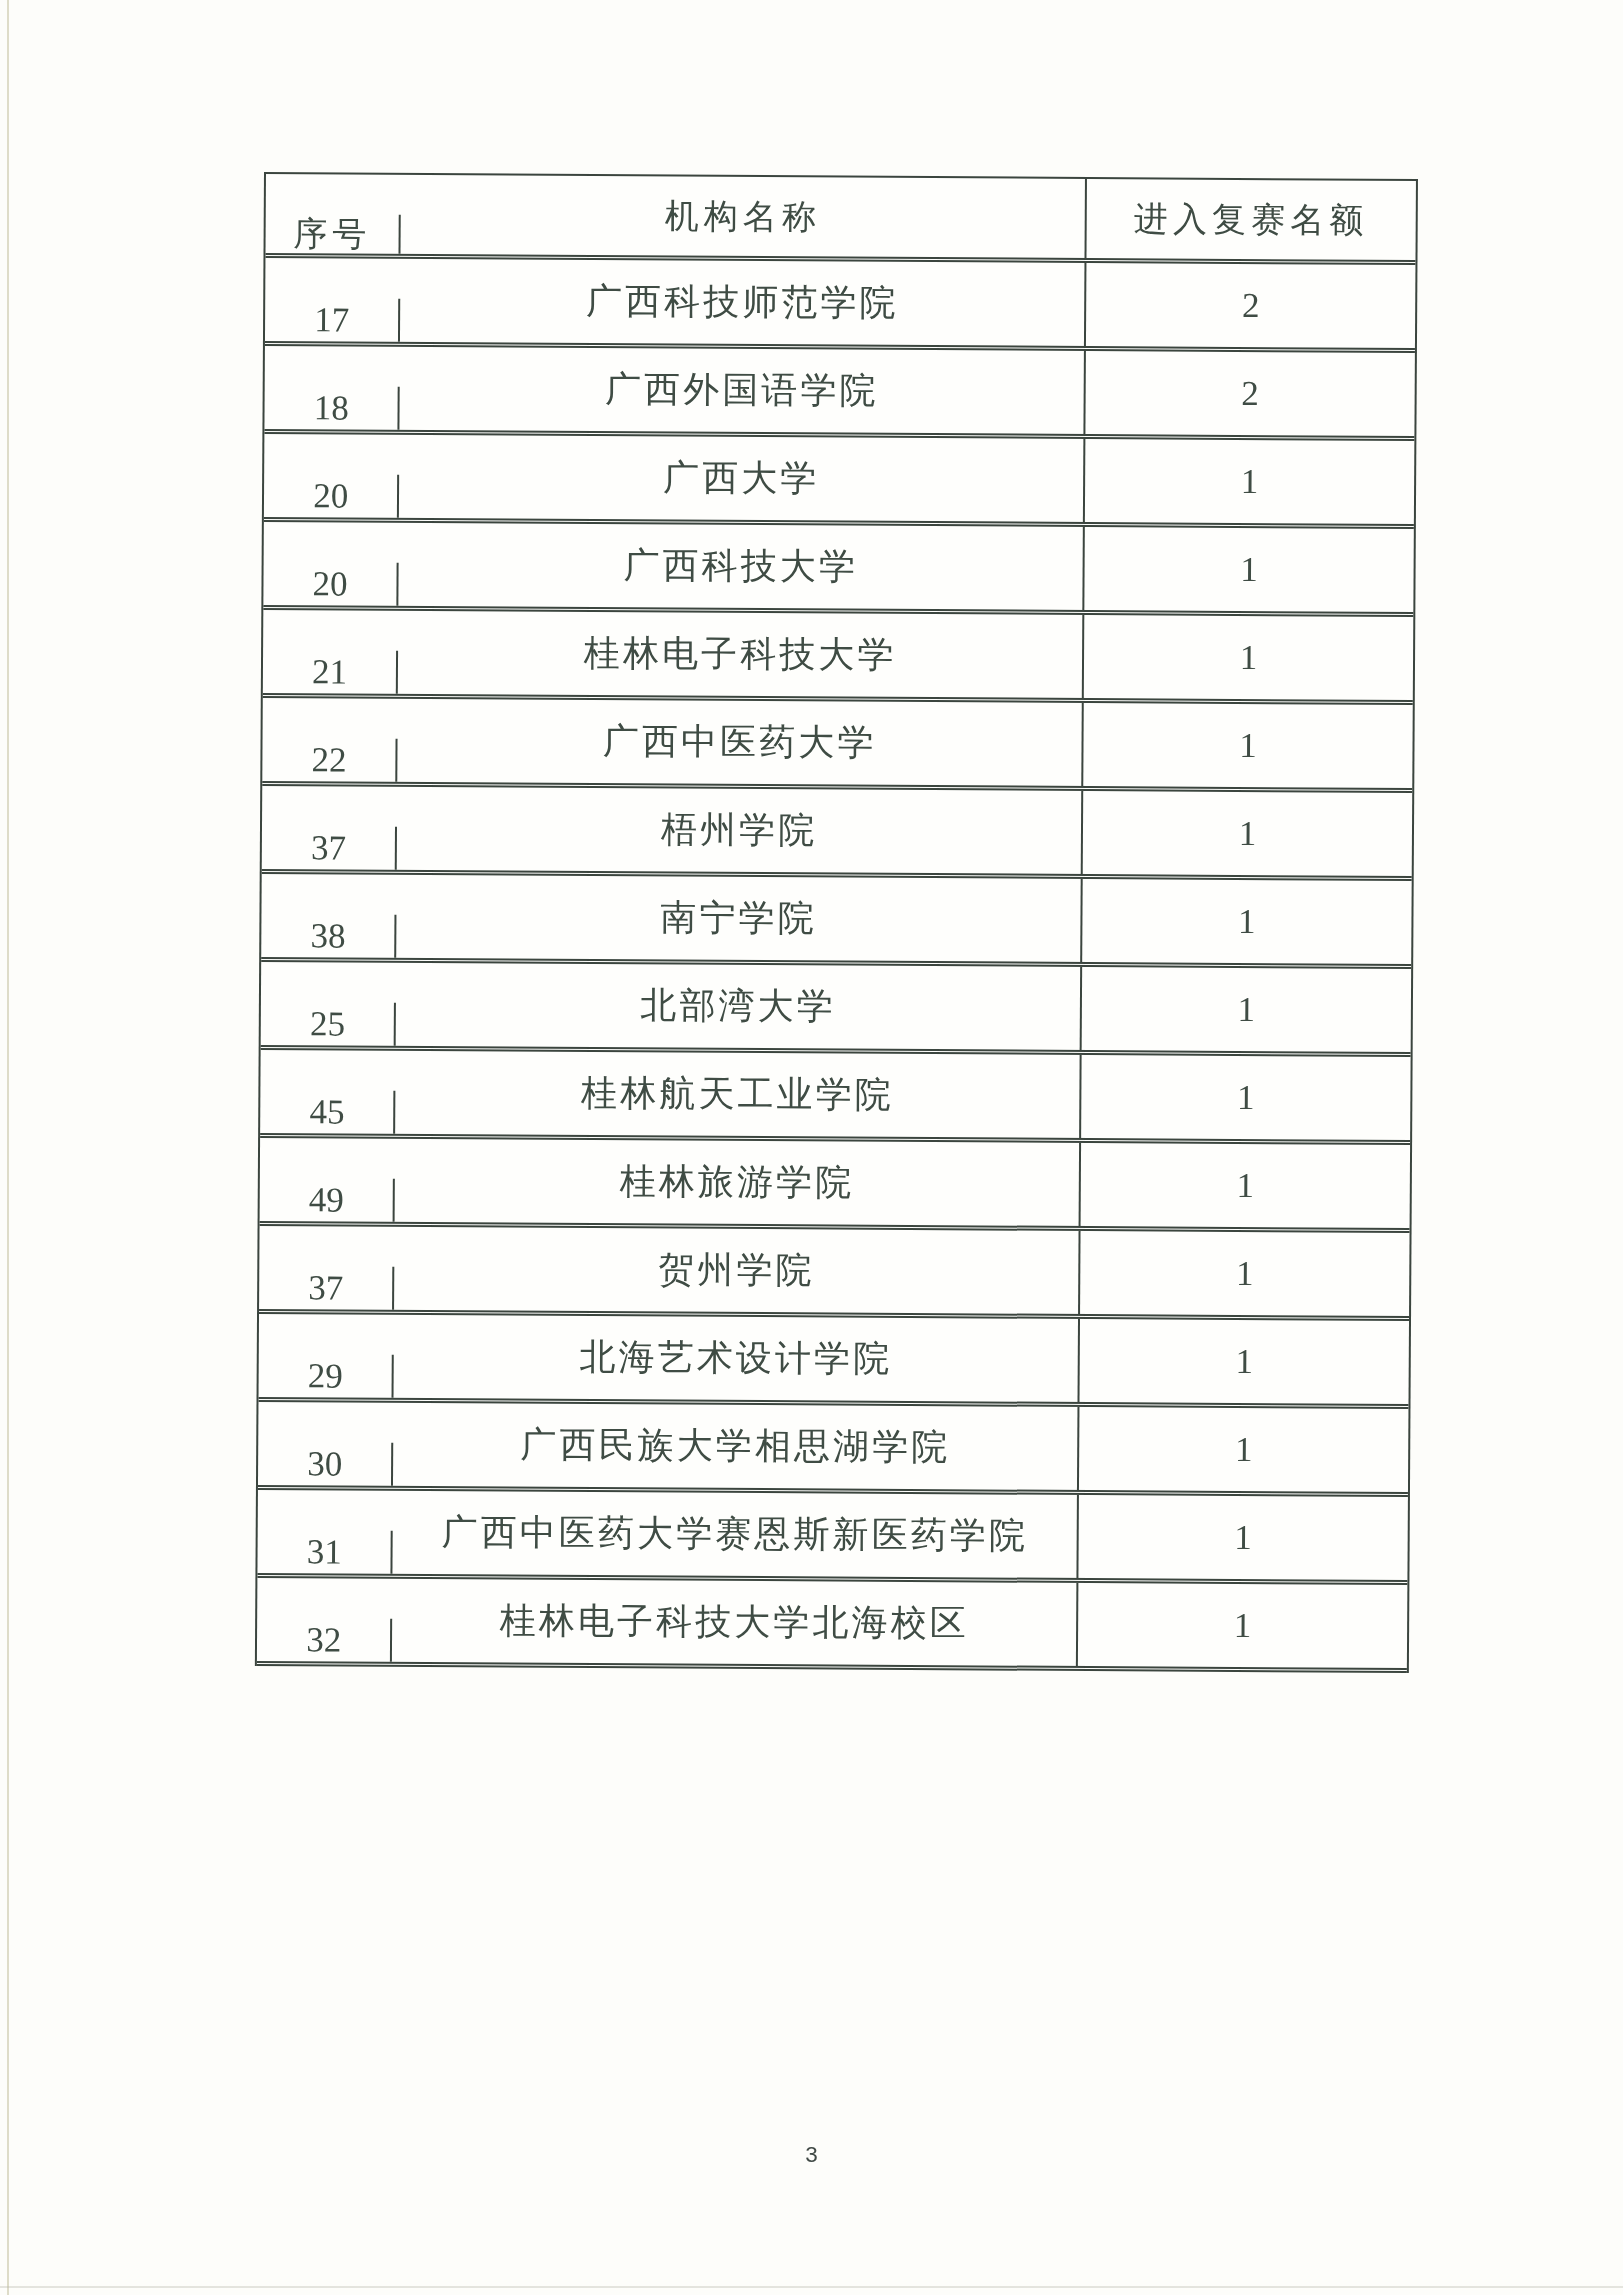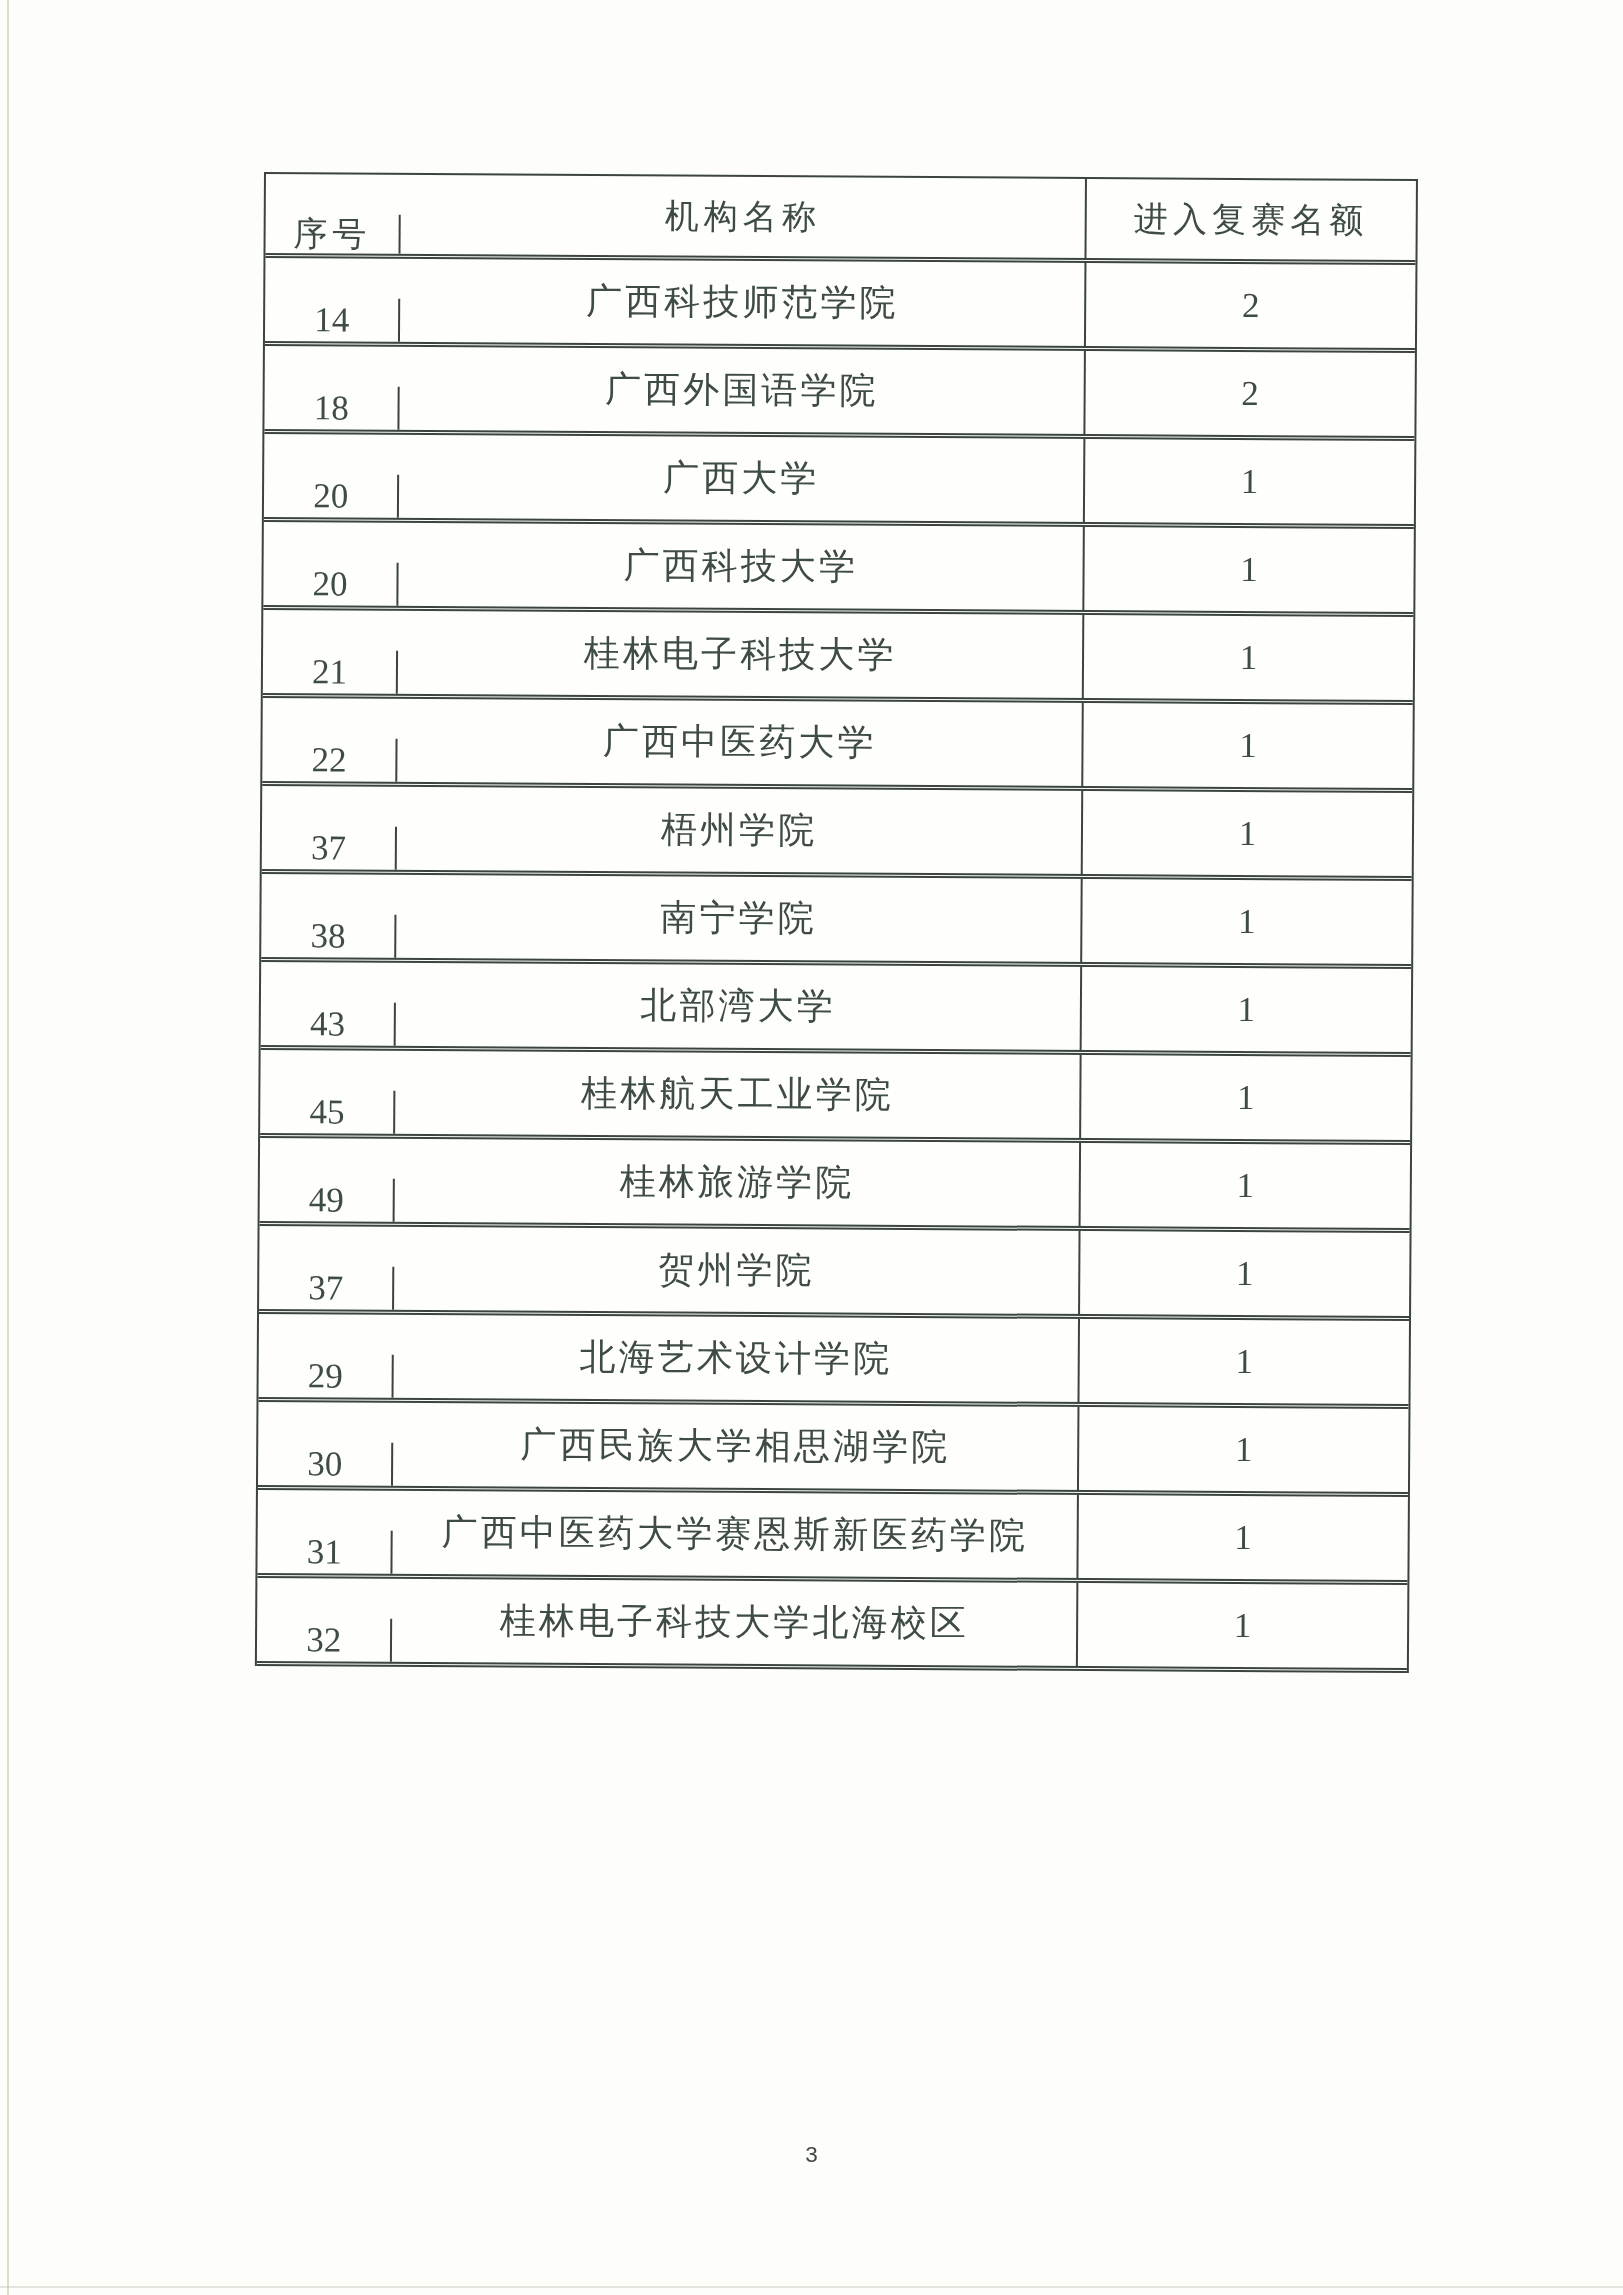--- a/index.html
+++ b/index.html
@@ -103,21 +103,21 @@
 <div class="scan-edge-bottom"></div>
 
 <div class="quota-table">
   <div class="trow header">
     <div class="cell c-no">序号</div>
     <div class="cell c-name">机构名称</div>
     <div class="cell c-quota">进入复赛名额</div>
   </div>
   <div>
       <div class="trow body-row">
-        <div class="cell c-no">14</div>
+        <div class="cell c-no">17</div>
         <div class="cell c-name">广西科技师范学院</div>
         <div class="cell c-quota">2</div>
       </div>
       <div class="trow body-row">
         <div class="cell c-no">18</div>
         <div class="cell c-name">广西外国语学院</div>
         <div class="cell c-quota">2</div>
       </div>
       <div class="trow body-row">
         <div class="cell c-no">20</div>
@@ -143,21 +143,21 @@
         <div class="cell c-no">37</div>
         <div class="cell c-name">梧州学院</div>
         <div class="cell c-quota">1</div>
       </div>
       <div class="trow body-row">
         <div class="cell c-no">38</div>
         <div class="cell c-name">南宁学院</div>
         <div class="cell c-quota">1</div>
       </div>
       <div class="trow body-row">
-        <div class="cell c-no">43</div>
+        <div class="cell c-no">25</div>
         <div class="cell c-name">北部湾大学</div>
         <div class="cell c-quota">1</div>
       </div>
       <div class="trow body-row">
         <div class="cell c-no">45</div>
         <div class="cell c-name">桂林航天工业学院</div>
         <div class="cell c-quota">1</div>
       </div>
       <div class="trow body-row">
         <div class="cell c-no">49</div>

